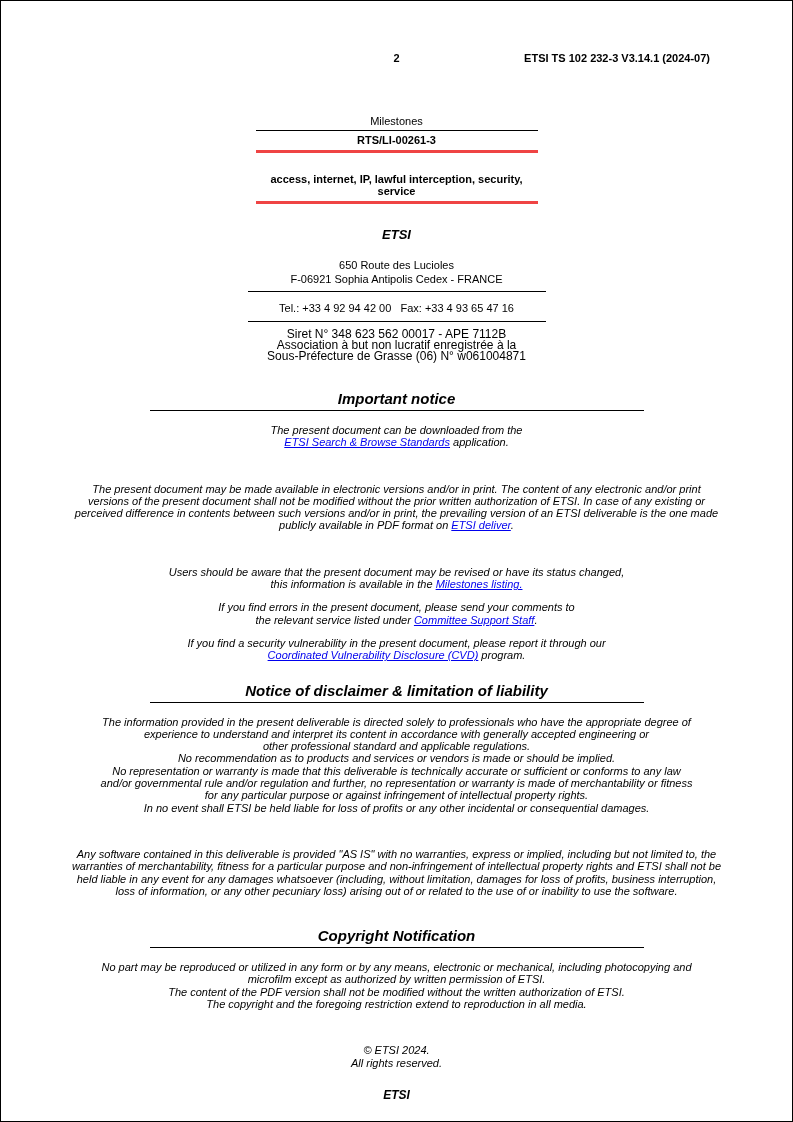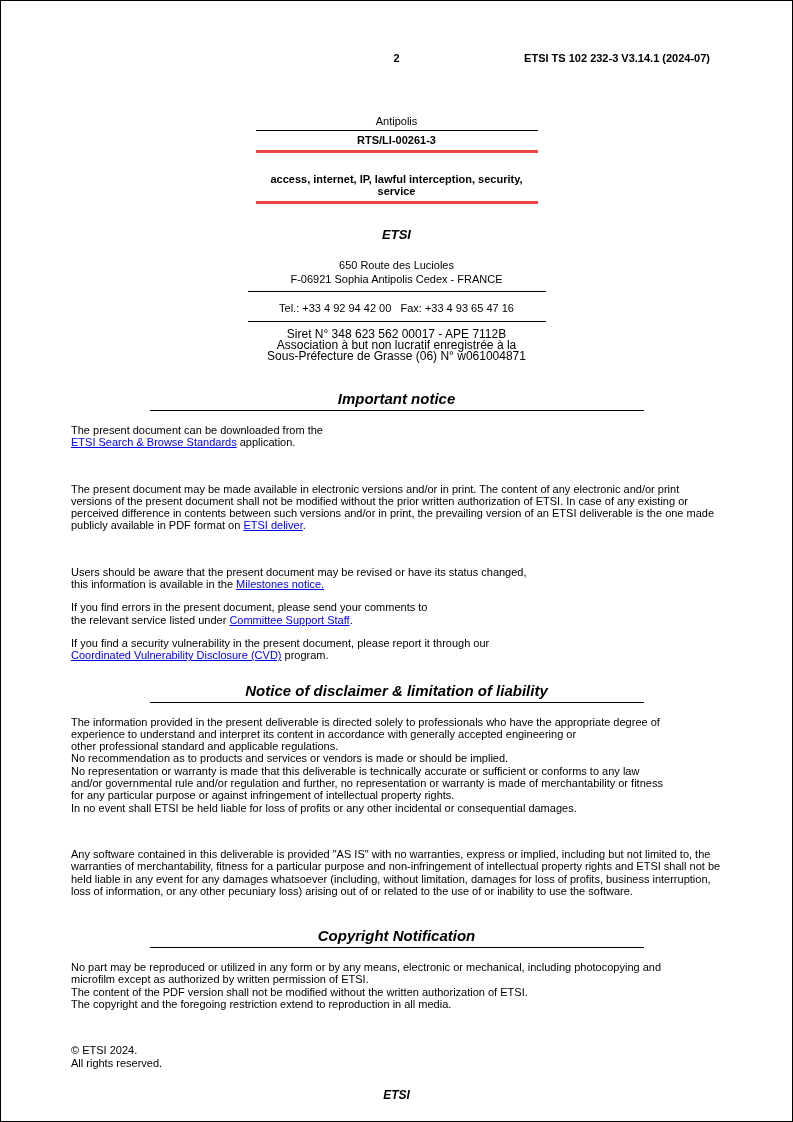--- a/index.html
+++ b/index.html
@@ -49,21 +49,21 @@
     width: 494px; margin: 0 auto; padding-bottom: 4px;
     border-bottom: 1px solid #000;
     text-align: center; font-weight: bold; font-style: italic;
     font-size: 15px; line-height: 14px;
   }
   .sec-important { margin-top: 30px; }
   .sec-disclaimer { margin-top: 22px; }
   .sec-copyright { margin-top: 32px; }
 
   
-  p.para { margin-top: 11px; line-height: 12.3px; }
+  p.para { text-align: center; margin-top: 11px; line-height: 12.3px; font-style: italic; }
   p.para-first { margin-top: 13px; }
   p.gap-lg { margin-top: 34px; }
   .prewrap { white-space: pre-line; }
   a.link { color: var(--link-color, #0000EE); text-decoration: underline; cursor: pointer; }
 
   
   .footer {
     position: absolute; left: 0; bottom: 20px; width: 100%;
     text-align: center; font-weight: bold; font-style: italic; font-size: 12px;
   }
@@ -74,21 +74,21 @@
 <div class="page">
 
   <div class="content">
 
     <div class="hdr">
       <div class="hdr-page">2</div>
       <div class="hdr-doc">ETSI TS 102 232-3 V3.14.1 (2024-07)</div>
     </div>
 
     <div class="box ref">
-      <div class="lbl">Antipolis</div>
+      <div class="lbl">Milestones</div>
       <div class="val">RTS/LI-00261-3</div>
     </div>
 
     <div class="box kw">
       <div class="val">access, internet, IP, lawful interception, security, service</div>
     </div>
 
     <div class="org">
       <div class="org-name">ETSI</div>
       <div class="addr">650 Route des Lucioles</div>
@@ -103,21 +103,21 @@
 
     <div class="sec-important">
       <div class="section-title">Important notice</div>
 
       <p class="para para-first prewrap"><span>The present document can be downloaded from the
 </span><a class="link" href="#">ETSI Search &amp; Browse Standards</a><span> application.</span></p>
 
       <p class="para gap-lg"><span>The present document may be made available in electronic versions and/or in print. The content of any electronic and/or print versions of the present document shall not be modified without the prior written authorization of ETSI. In case of any existing or perceived difference in contents between such versions and/or in print, the prevailing version of an ETSI deliverable is the one made publicly available in PDF format on </span><a class="link" href="#">ETSI deliver</a><span>.</span></p>
 
       <p class="para gap-lg prewrap"><span>Users should be aware that the present document may be revised or have its status changed,
-this information is available in the </span><a class="link" href="#">Milestones notice.</a><span></span></p>
+this information is available in the </span><a class="link" href="#">Milestones listing.</a><span></span></p>
 
       <p class="para prewrap"><span>If you find errors in the present document, please send your comments to
 the relevant service listed under </span><a class="link" href="#">Committee Support Staff</a><span>.</span></p>
 
       <p class="para prewrap"><span>If you find a security vulnerability in the present document, please report it through our
 </span><a class="link" href="#">Coordinated Vulnerability Disclosure (CVD)</a><span> program.</span></p>
     </div>
 
     <div class="sec-disclaimer">
       <div class="section-title">Notice of disclaimer &amp; limitation of liability</div>

